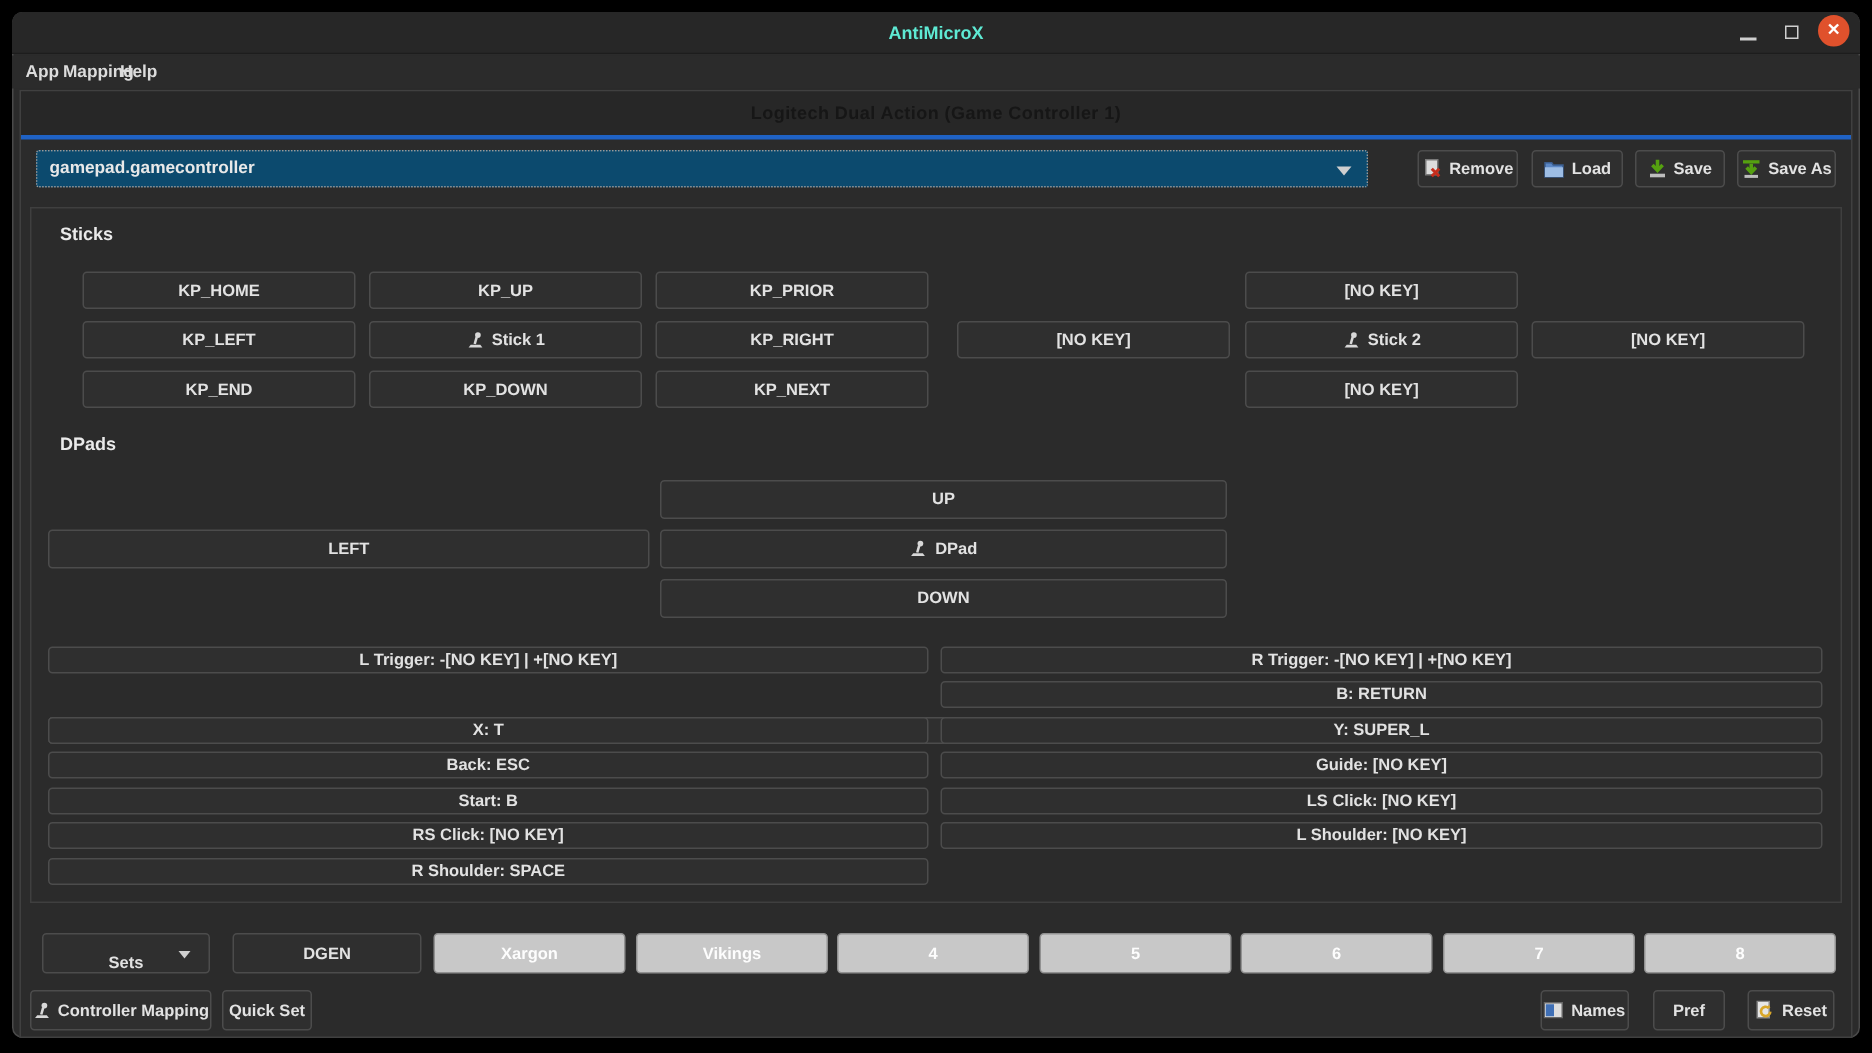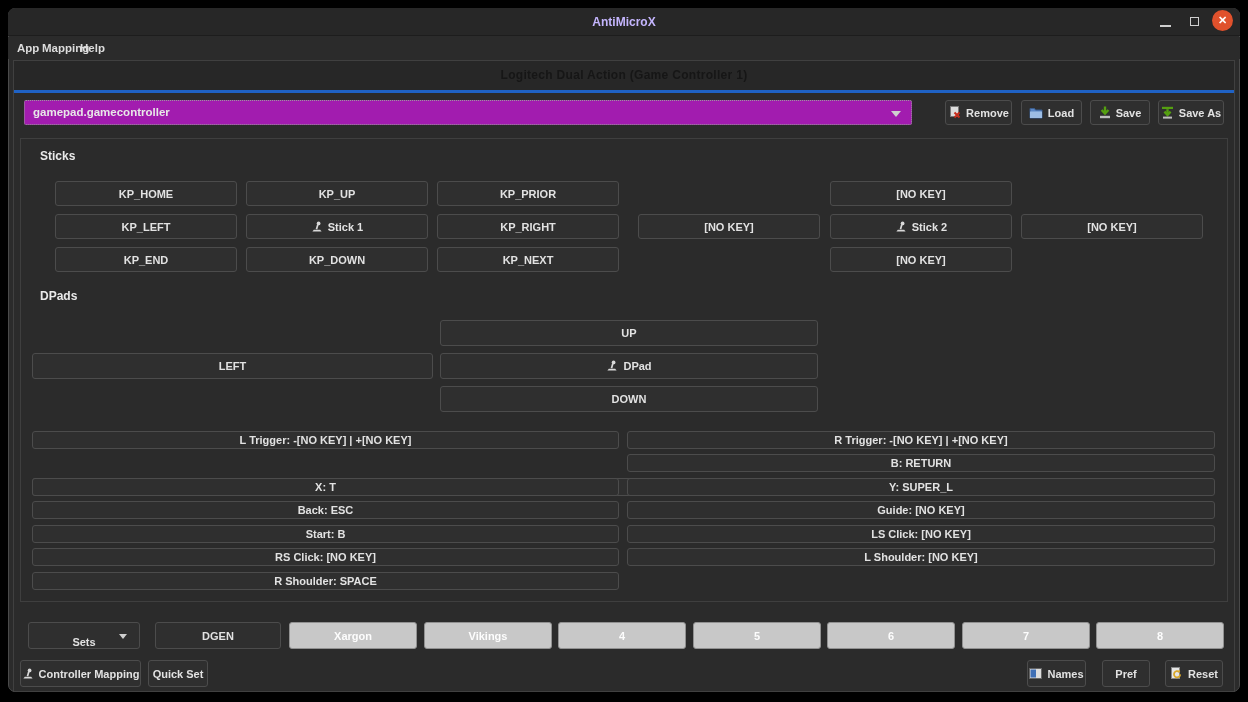--- a/index.html
+++ b/index.html
@@ -6,38 +6,38 @@
   html,body { width:1248px; height:702px; background:#000; font-family:"Liberation Sans", sans-serif; }
   .stage { position:relative; width:1248px; height:702px; background:#000; overflow:hidden; }
   .abs { position:absolute; }
 
   .window { left:8px; top:8px; width:1232px; height:684px; background:#2b2b2b;
             border:1px solid #4a4a4a; border-radius:7px; }
 
   
   .titlebar { left:8px; top:8px; width:1232px; height:28px; background:#272727;
               border-radius:7px 7px 0 0; border-bottom:1px solid #1d1d1d; }
-  .win-title { width:100%; text-align:center; line-height:28px; font-size:12px; font-weight:bold; color:#c4b5fd; }
+  .win-title { width:100%; text-align:center; line-height:28px; font-size:12px; font-weight:bold; color:#5eead4; }
   .winbtn { top:13px; width:18px; height:18px; cursor:default; }
   .min-glyph { position:absolute; left:3px; top:12px; width:11px; height:2px; background:#cfcfcf; }
   .max-glyph { position:absolute; left:4px; top:4px; width:9px; height:9px; border:1.5px solid #cfcfcf; background:transparent; }
   .close-btn { top:10px; width:21px; height:21px; border-radius:50%; background:#e0512c;
                color:#fff; font-size:11px; font-weight:bold; text-align:center; line-height:21px; }
 
   
   .menubar { left:8px; top:37px; width:1232px; height:22px; background:#2b2b2b; }
   .menu-item { top:0; height:22px; line-height:22px; color:#dcdcdc; font-size:11.5px; font-weight:bold; padding:0 2px; }
 
   
   .main-frame { left:13px; top:60px; width:1222px; height:632px; border:1px solid #404040; background:#2b2b2b; }
   .tabbar { left:14px; top:61px; width:1220px; height:32px; background:#272727; border-bottom:3px solid #1f62c5; }
   .tab-label { width:100%; text-align:center; line-height:29px; font-size:12px; font-weight:bold; color:#161616; letter-spacing:.3px; }
 
   
-  .combobox { left:24px; top:100px; width:888px; height:25px; background:#a21caf;
+  .combobox { left:24px; top:100px; width:888px; height:25px; background:#0c4a6e;
               border:1px dotted #9a9a9a; border-radius:2px; color:#e8e8e8; font-size:11.5px; font-weight:bold;
               line-height:23px; padding-left:8px; }
   .combo-arrow { position:absolute; right:10px; top:10px; width:0; height:0;
                  border-left:5px solid transparent; border-right:5px solid transparent; border-top:6px solid #cfcfcf; }
 
   
   .btn-dark { background:#2f2f2f; border:1px solid #4c4c4c; border-radius:3px; color:#e2e2e2;
               font-size:11px; font-weight:bold; display:flex; align-items:center; justify-content:center; gap:5px; cursor:default; }
   .btn-light { background:#c8c8c8; border:1px solid #919191; border-radius:3px; color:#fdfdfd;
                font-size:11px; font-weight:bold; display:flex; align-items:center; justify-content:center; cursor:default; }

